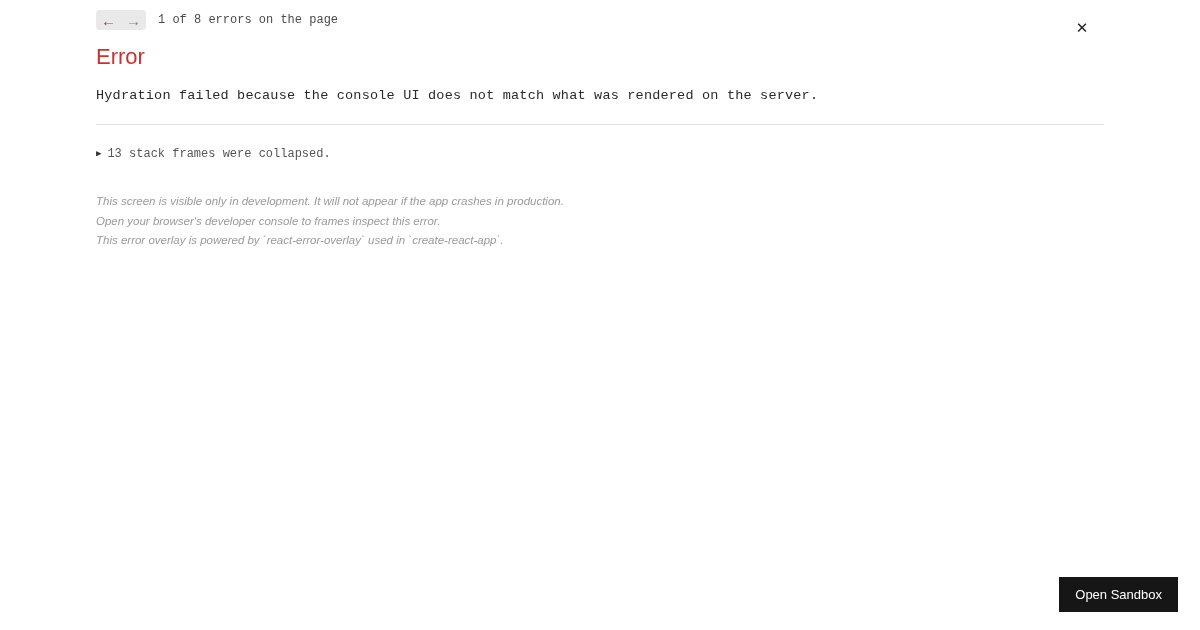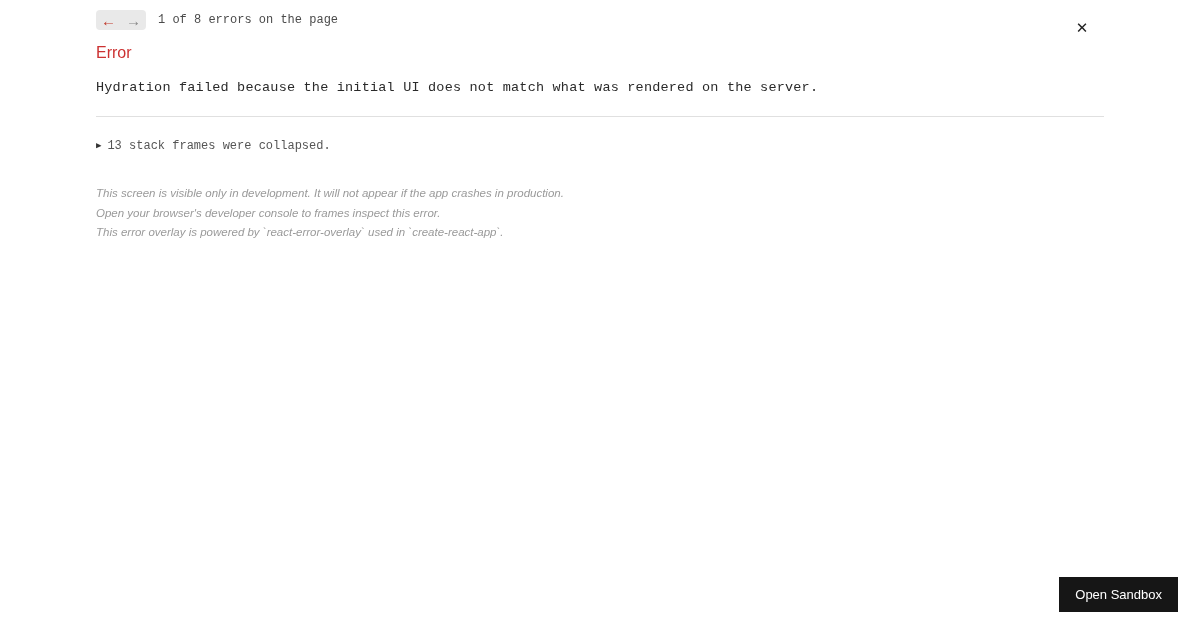--- a/index.html
+++ b/index.html
@@ -49,21 +49,21 @@
       color: #888;
     }
     .nav-counter {
       font-family: "SFMono-Regular", Consolas, "Liberation Mono", Menlo, monospace;
       font-size: 12px;
       color: #4a4a4a;
       margin-left: 12px;
     }
     .error-heading {
       font-family: -apple-system, BlinkMacSystemFont, "Segoe UI", Helvetica, Arial, sans-serif;
-      font-size: 16px;
+      font-size: 22px;
       font-weight: 400;
       color: #cc3131;
       margin-bottom: 16px;
     }
     .error-message {
       font-family: "SFMono-Regular", Consolas, "Liberation Mono", Menlo, monospace;
       font-size: 13.5px;
       color: #2a2a2a;
       line-height: 1.5;
       padding-bottom: 18px;
@@ -136,21 +136,21 @@
       </button>
       <button class="nav-btn next">
         <span>→</span>
       </button>
     </div>
     <span class="nav-counter">1 of 8 errors on the page</span>
   </div>
 
   <h1 class="error-heading">Error</h1>
 
-  <div class="error-message">Hydration failed because the initial UI does not match what was rendered on the server.</div>
+  <div class="error-message">Hydration failed because the console UI does not match what was rendered on the server.</div>
 
   <div class="collapsed-row">
     <span class="disclosure-triangle">▶</span>
     <span>13 stack frames were collapsed.</span>
   </div>
 
   <div class="footer-notes">
     <p>This screen is visible only in development. It will not appear if the app crashes in production.</p>
     <p>Open your browser's developer console to frames inspect this error.</p>
     <p>This error overlay is powered by `react-error-overlay` used in `create-react-app`.</p>

